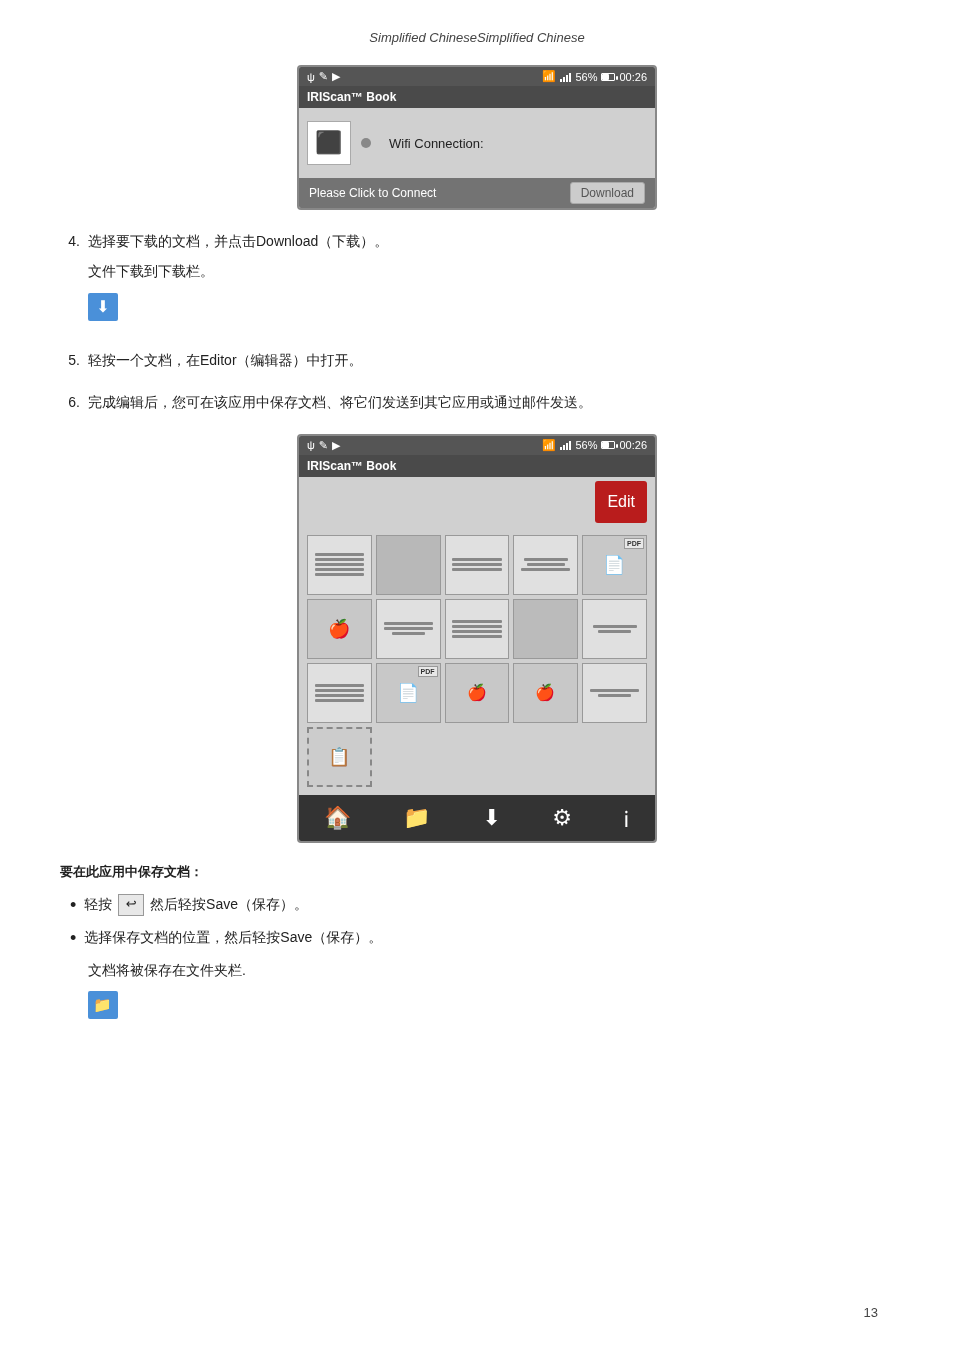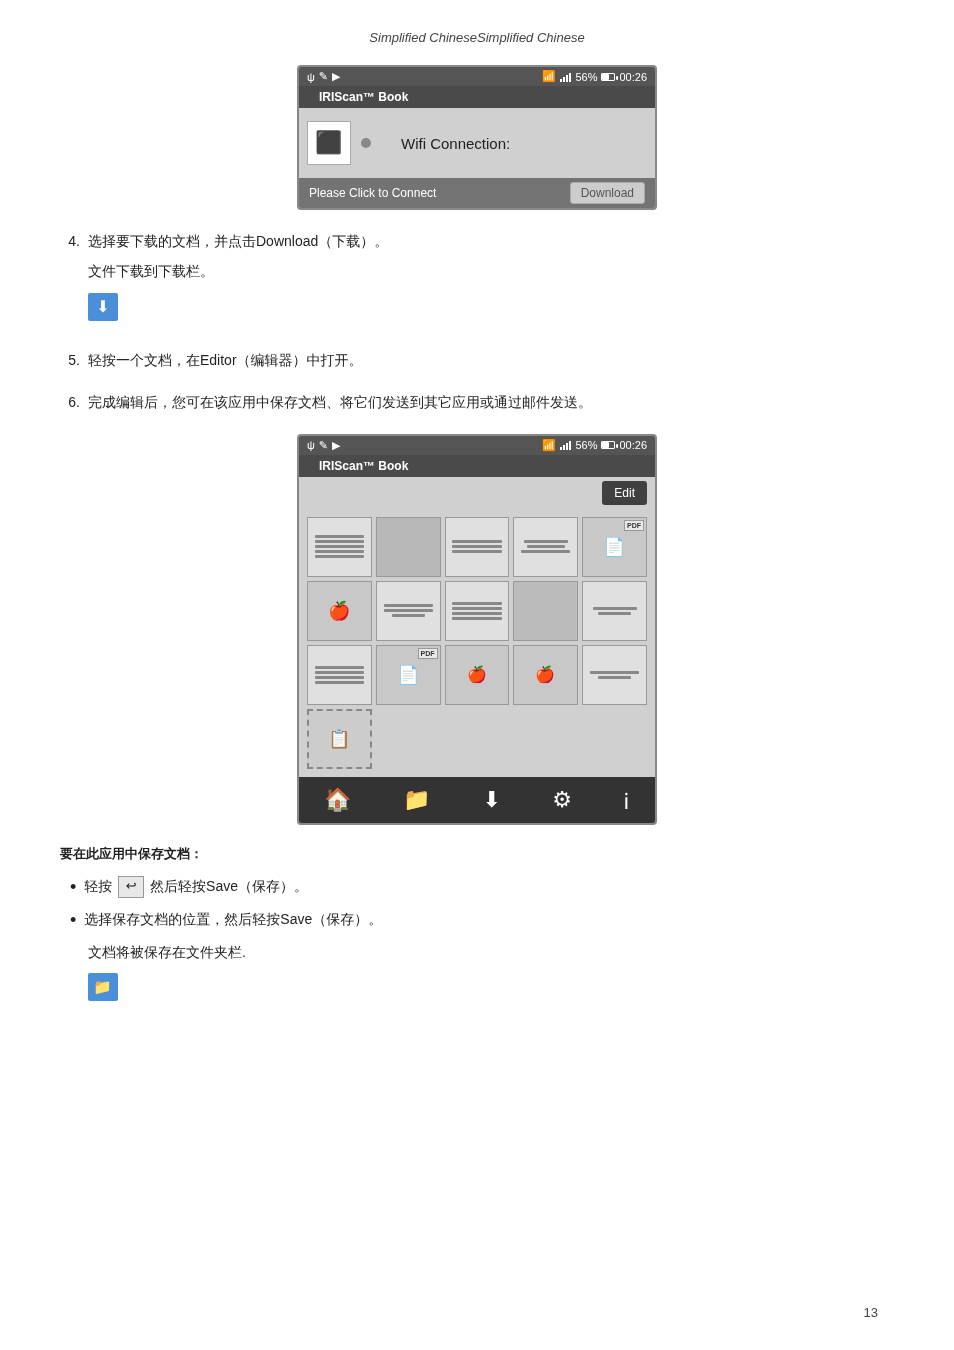--- a/index.html
+++ b/index.html
@@ -50,21 +50,21 @@
     .phone-status-right {
       display: flex;
       align-items: center;
       gap: 4px;
       font-size: 11px;
     }
     .phone-title-bar {
       background: #4a4a4a;
       color: #fff;
       font-size: 12px;
-      padding: 4px 20px;
+      padding: 4px 8px;
       font-weight: bold;
     }
     .phone-body {
       background: #d0d0d0;
       display: flex;
       flex-direction: row;
       padding: 8px;
       gap: 10px;
       min-height: 70px;
       align-items: center;
@@ -79,23 +79,23 @@
       justify-content: center;
       font-size: 20px;
     }
     .phone-dot {
       width: 10px;
       height: 10px;
       background: #888;
       border-radius: 50%;
     }
     .wifi-label {
-      font-size: 15px;
+      font-size: 13px;
       color: #222;
-      margin-left: 20px;
+      margin-left: 8px;
     }
     .phone-bottom-bar {
       background: #737373;
       color: #fff;
       display: flex;
       justify-content: space-between;
       align-items: center;
       padding: 4px 10px;
       font-size: 12px;
     }
@@ -216,25 +216,25 @@
       text-align: center;
       cursor: pointer;
     }
     .edit-btn-bar {
       background: #d0d0d0;
       display: flex;
       justify-content: flex-end;
       padding: 4px 8px;
     }
     .edit-btn {
-      background: #404040;
+      background: #b91c1c;
       color: #fff;
       border: none;
-      padding: 5px 12px;
-      font-size: 12px;
+      padding: 12px 12px;
+      font-size: 16px;
       border-radius: 3px;
     }
 
     
     .section-heading {
       font-size: 13px;
       font-weight: bold;
       margin: 4px 0 12px 0;
     }
     .bullet-item {

